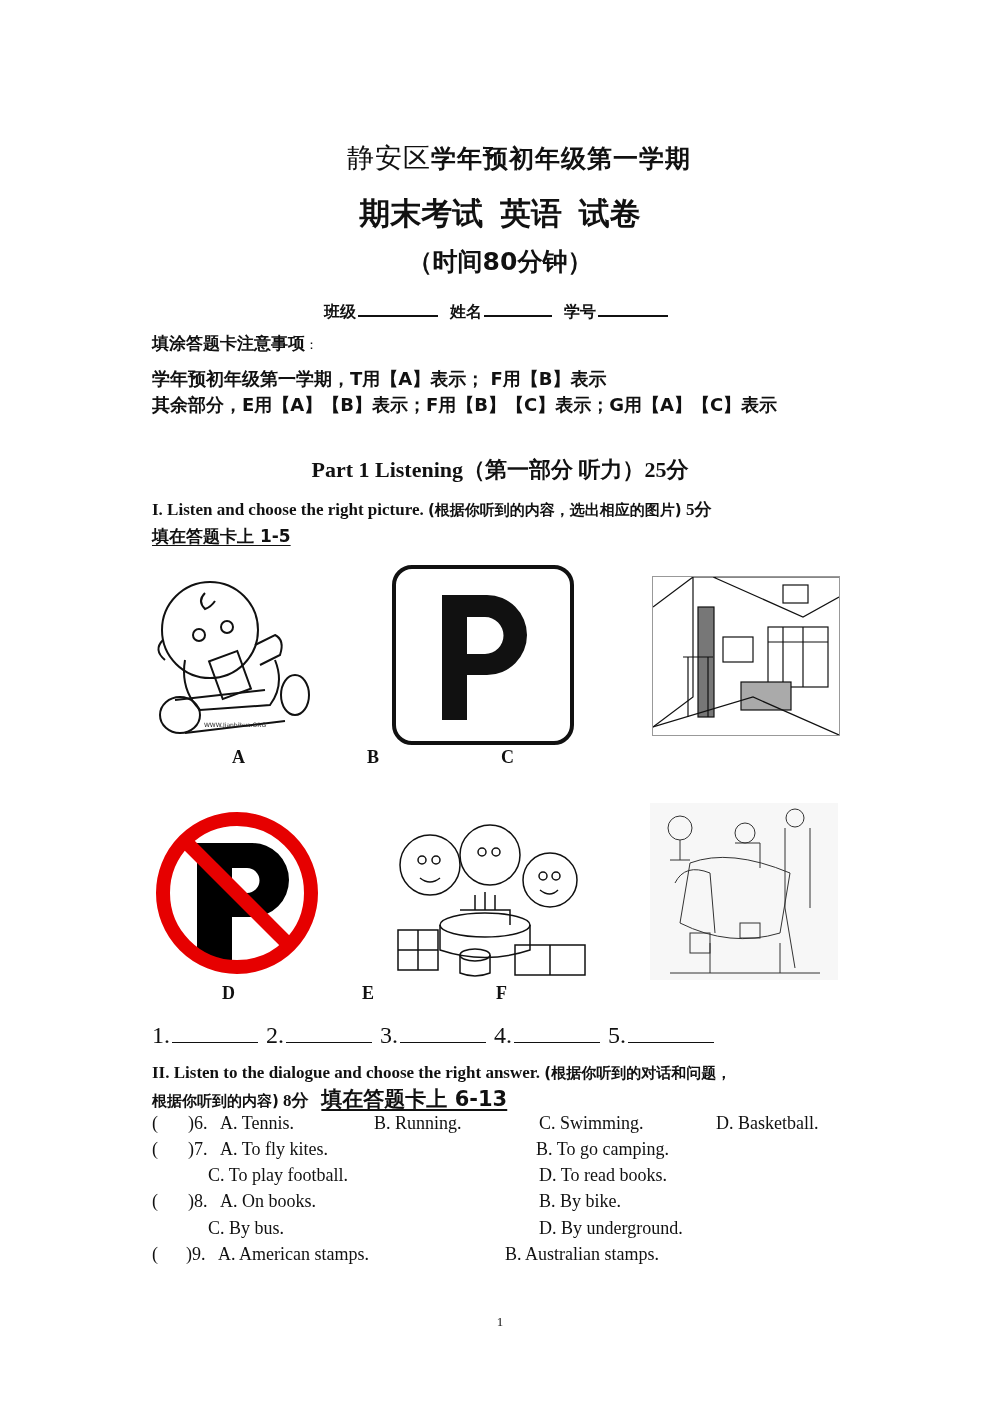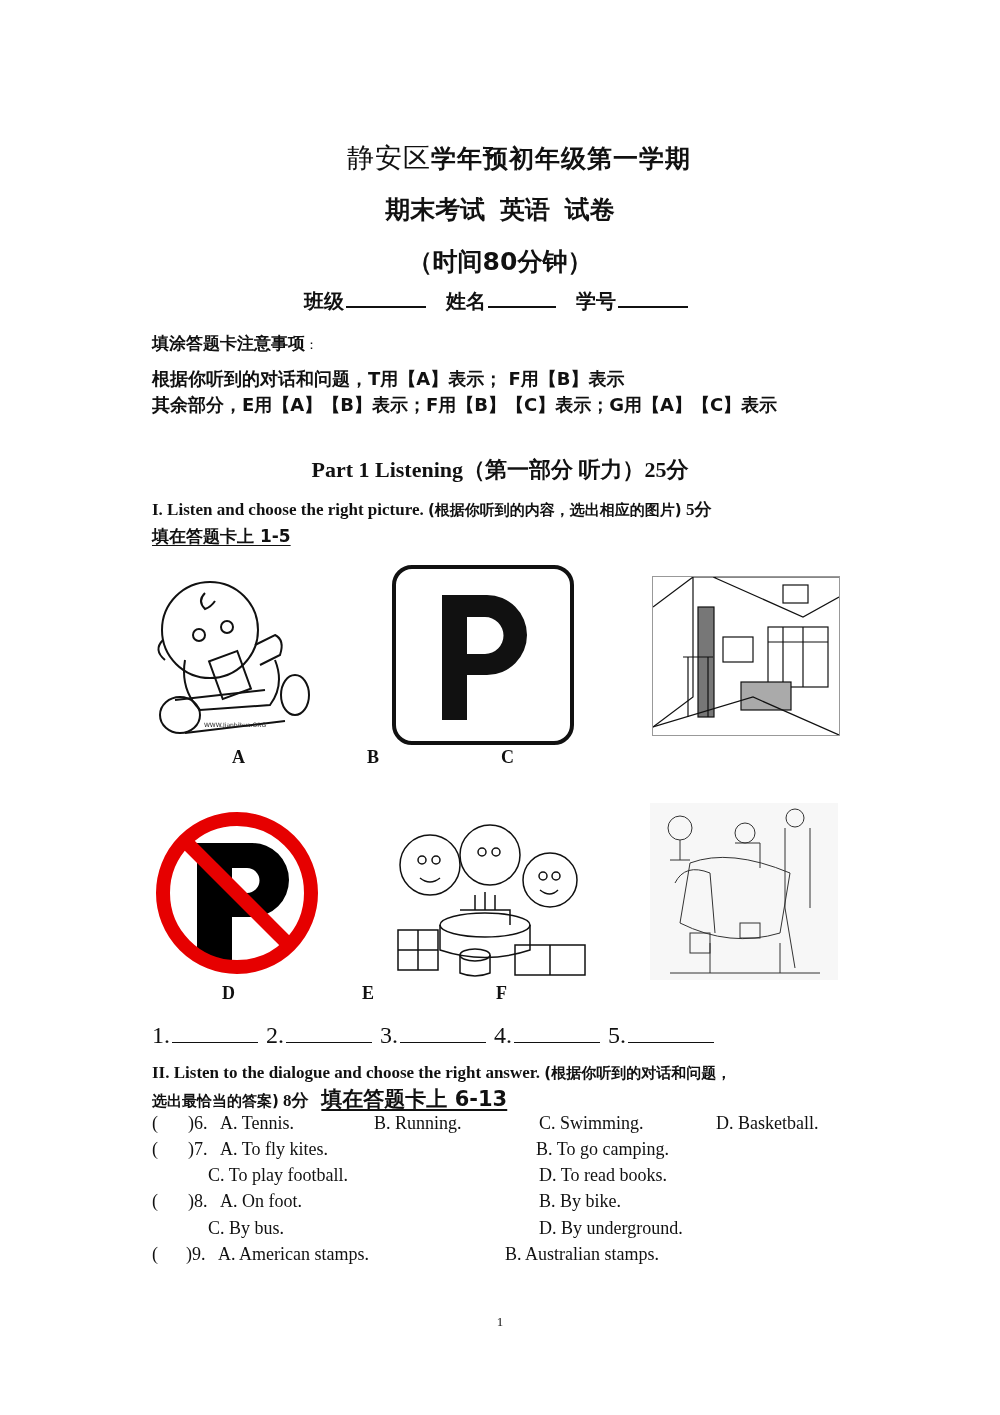--- a/index.html
+++ b/index.html
@@ -3,23 +3,23 @@
 <meta charset="utf-8">
 <style>
   html, body { margin:0; padding:0; background:#fff; }
   body { width:1000px; height:1415px; position:relative; overflow:hidden; color:#111;
          font-family:"Liberation Serif", "DejaVu Serif", serif; }
   .abs { position:absolute; }
   .center { left:0; width:1000px; text-align:center; }
   .t1 { top:140px; font-size:27px; letter-spacing:1px;padding-left:19px; }
   .t1 .light { font-weight:normal; }
   .t1 .bold { font-weight:bold; font-family:"DejaVu Sans", sans-serif; font-size:25px; }
-  .t2 { top:193px; font-size:25px; font-weight:bold; font-family:"DejaVu Sans", sans-serif; word-spacing:6px; }
+  .t2 { top:193px; font-size:31px; font-weight:bold; font-family:"DejaVu Sans", sans-serif; word-spacing:6px; }
   .t3 { top:245px; font-size:25px; font-weight:bold; font-family:"DejaVu Sans", sans-serif; }
-  .t4 { top:288px; font-size:20px; font-weight:bold; font-family:Liberation Mono, monospace; }
+  .t4 { top:297px; font-size:16px; font-weight:bold; font-family:Liberation Serif, serif; }
   .blank { display:inline-block; border-bottom:2px solid #111; height:18px; vertical-align:baseline; margin:0 8px 0 2px; }
   .note-h { left:152px; top:332px; font-size:17px; font-weight:bold; font-family:"DejaVu Sans", sans-serif; }
   .note-h small { font-weight:normal; font-size:13px; }
   .note { left:152px; font-size:18px; font-weight:bold; font-family:"DejaVu Sans", sans-serif; line-height:26px; width:710px; }
   .part { top:455px; font-size:22px; font-weight:bold; }
   .sec { left:152px; font-size:17px; font-weight:bold; line-height:26px; width:710px; }
   .sec .cn { font-family:"DejaVu Sans", sans-serif; font-size:15px;text-align:center; }
   .u { text-decoration:underline; text-underline-offset:3px; }
   .pic { position:absolute; }
   .lbl { position:absolute; font-size:18px; font-weight:bold; }
@@ -37,21 +37,21 @@
 <div class="abs center t3">（时间80分钟）</div>
 <div class="abs center t4">
   <span>班级</span><span class="blank" style="width:80px"></span>
   <span>姓名</span><span class="blank" style="width:68px"></span>
   <span>学号</span><span class="blank" style="width:70px"></span>
 </div>
 
 <div class="abs note-h">
   <span>填涂答题卡注意事项</span><small>：</small>
 </div>
-<div class="abs note" style="top:366px">根据你听到的对话和问题，T用【A】表示；  F用【B】表示</div>
+<div class="abs note" style="top:366px">学年预初年级第一学期，T用【A】表示；  F用【B】表示</div>
 <div class="abs note" style="top:392px">其余部分，E用【A】【B】表示；F用【B】【C】表示；G用【A】【C】表示</div>
 
 <div class="abs center part">Part 1 Listening（第一部分 听力）25分</div>
 
 <div class="abs sec" style="top:497px">
   <span>I. Listen and choose the right picture.</span>
   <span class="cn">(根据你听到的内容，选出相应的图片)</span>
   <span>5分</span><br>
   <span class="u cn" style="font-size:17px">填在答题卡上 1-5</span>
 </div>
@@ -157,42 +157,42 @@
 <div class="lbl" style="left:362px;top:983px">E</div>
 <div class="lbl" style="left:496px;top:983px">F</div>
 
 <div class="abs answers">
   <span>1.</span><span class="blank" style="width:86px;border-bottom-width:1px"></span><span>2.</span><span class="blank" style="width:86px;border-bottom-width:1px"></span><span>3.</span><span class="blank" style="width:86px;border-bottom-width:1px"></span><span>4.</span><span class="blank" style="width:86px;border-bottom-width:1px"></span><span>5.</span><span class="blank" style="width:86px;border-bottom-width:1px"></span>
 </div>
 
 <div class="abs sec" style="top:1060px">
   <span>II. Listen to the dialogue and choose the right answer.</span>
   <span class="cn">(根据你听到的对话和问题，</span><br>
-  <span class="cn">选出最恰当的答案)</span>
+  <span class="cn">根据你听到的内容)</span>
   <span>8分</span>
   &nbsp;&nbsp;<span class="u cn" style="font-size:21px">填在答题卡上 6-13</span>
 </div>
 
 <div class="q" style="left:152px;top:1113px">(</div>
 <div class="q" style="left:188px;top:1113px">)6.</div>
 <div class="q" style="left:220px;top:1113px">A. Tennis.</div>
 <div class="q" style="left:374px;top:1113px">B. Running.</div>
 <div class="q" style="left:539px;top:1113px">C. Swimming.</div>
 <div class="q" style="left:716px;top:1113px">D. Basketball.</div>
 
 <div class="q" style="left:152px;top:1139px">(</div>
 <div class="q" style="left:188px;top:1139px">)7.</div>
 <div class="q" style="left:220px;top:1139px">A. To fly kites.</div>
 <div class="q" style="left:536px;top:1139px">B. To go camping.</div>
 <div class="q" style="left:208px;top:1165px">C. To play football.</div>
 <div class="q" style="left:539px;top:1165px">D. To read books.</div>
 
 <div class="q" style="left:152px;top:1191px">(</div>
 <div class="q" style="left:188px;top:1191px">)8.</div>
-<div class="q" style="left:220px;top:1191px">A. On foot.</div>
+<div class="q" style="left:220px;top:1191px">A. On books.</div>
 <div class="q" style="left:539px;top:1191px">B. By bike.</div>
 <div class="q" style="left:208px;top:1218px">C. By bus.</div>
 <div class="q" style="left:539px;top:1218px">D. By underground.</div>
 
 <div class="q" style="left:152px;top:1244px">(</div>
 <div class="q" style="left:186px;top:1244px">)9.</div>
 <div class="q" style="left:218px;top:1244px">A. American stamps.</div>
 <div class="q" style="left:505px;top:1244px">B. Australian stamps.</div>
 
 <div class="abs center pageno">1</div>

